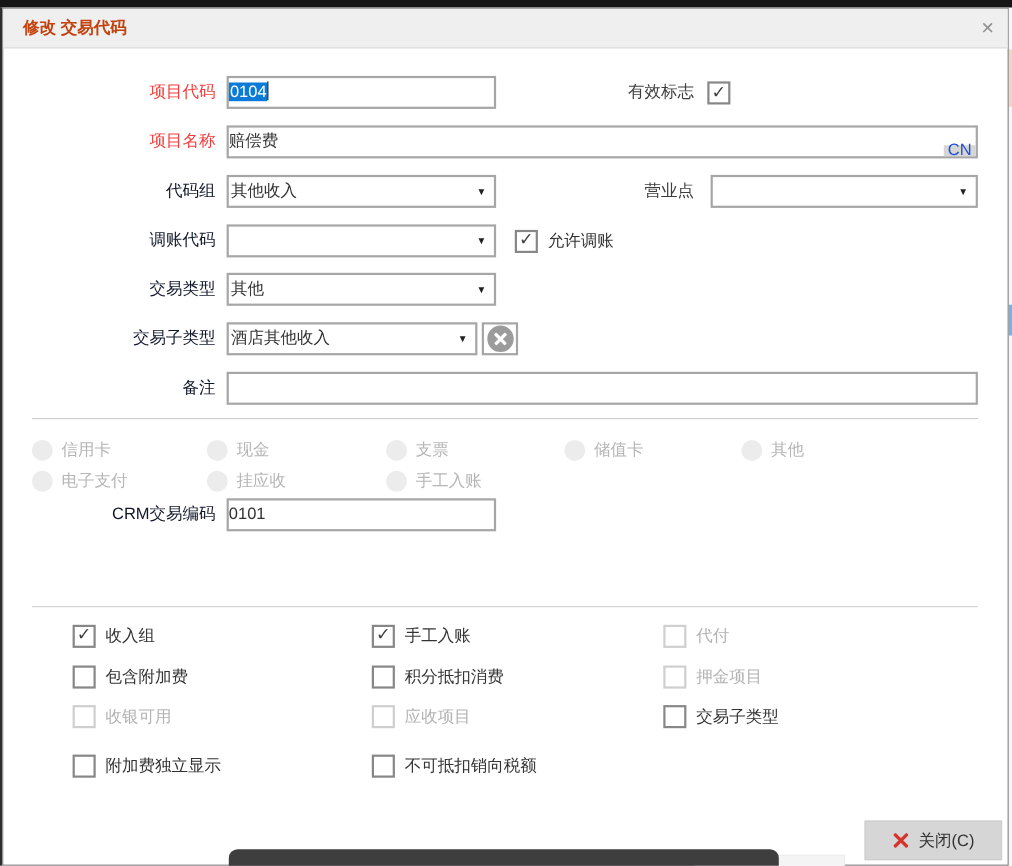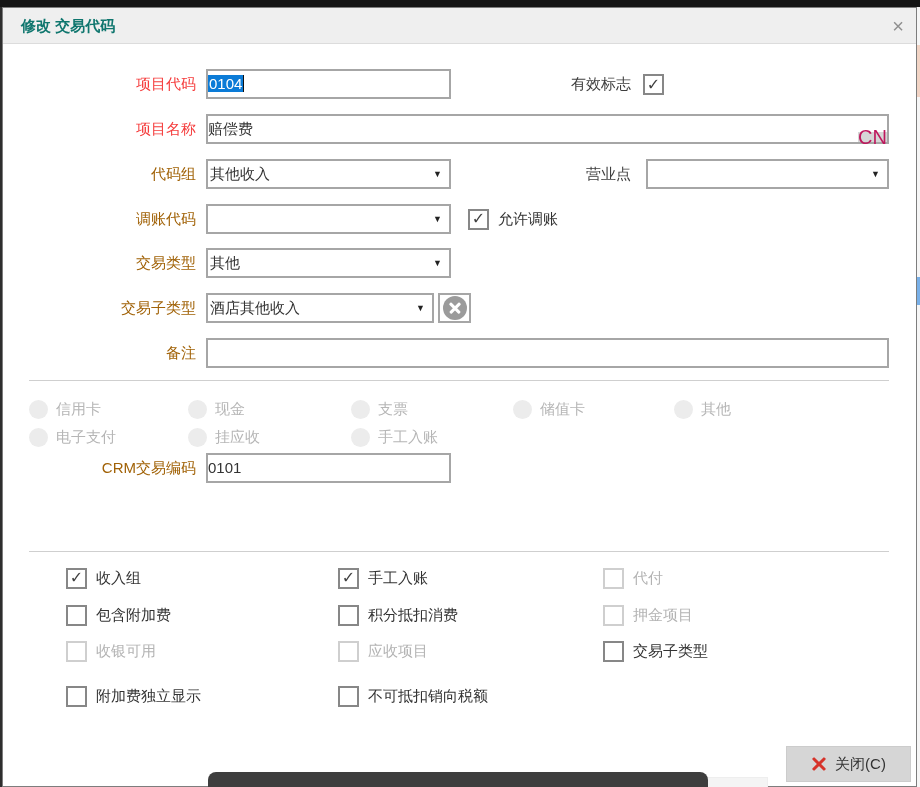--- a/index.html
+++ b/index.html
@@ -13,44 +13,44 @@
   #right-strip { left:917px; top:7px; width:3px; height:780px; background:#f6f6f6; z-index:5; }
   #right-strip .seg-pink { left:0; top:38px; width:3px; height:52px; background:#f2d4c5; }
   #right-strip .seg-blue { left:0; top:270px; width:3px; height:28px; background:#79b0e8; }
 
   
   #dialog { left:2px; top:7px; width:915px; height:780px; background:#ffffff;
     border:1px solid #7d7d7d; z-index:10; }
   #titlebar { left:0; top:0; width:100%; height:36px; background:#efefef;
     border-bottom:1px solid #dcdcdc; }
   #title { left:18px; top:0; height:36px; line-height:36px; font-size:15px;
-    font-weight:bold; color:#0f766e; }
+    font-weight:bold; color:#c2410c; }
   #titlebar-close { right:6px; top:6px; width:24px; height:24px; text-align:center;
     line-height:24px; font-size:20px; color:#8f8f8f; cursor:pointer; }
 
   .flabel { width:193px; text-align:right; height:30px; line-height:30px;
-    font-size:15px; color:#a16207; white-space:nowrap; }
+    font-size:15px; color:#0f172a; white-space:nowrap; }
   .flabel.red { color:#f53c3c; }
   .flabel2 { left:538px; width:90px; text-align:right; height:30px; line-height:30px;
     font-size:15px; color:#3d3d3d; white-space:nowrap; }
 
   .tinput { height:30px; background:#fff; border:2px solid #a6a6a6;
     font-size:15px; color:#333; line-height:26px; }
   .sel { height:30px; background:#fff; border:2px solid #a6a6a6; font-size:15px;
     color:#333; line-height:26px; padding-left:2px; cursor:default; }
   .sel .arrow { position:absolute; right:7px; top:0; height:26px; line-height:26px;
     font-size:9px; color:#222; }
 
   .selection { background:#0b7bd7; color:#fff; padding:0 1px; }
   .caret { display:inline-block; width:1px; height:17px; background:#111;
     vertical-align:-3px; }
 
   .cn-btn { position:absolute; right:0; top:16px; bottom:0; width:29px; background:#d6d6d6;
-    display:flex; align-items:center; justify-content:center; font-size:20px;
-    color:#be185d; cursor:pointer; }
+    display:flex; align-items:center; justify-content:center; font-size:15px;
+    color:#1d4ed8; cursor:pointer; }
 
   .cbox { width:21px; height:21px; border:2px solid #878787; background:#fff;
     display:flex; align-items:center; justify-content:center; flex:none; }
   .cbox .ck { font-size:16px; font-weight:bold; color:#3f3f3f; font-style:normal;
     line-height:1; }
   .cb-item { display:flex; align-items:center; gap:9px; height:22px; }
   .cb-item .cblabel { font-size:15px; color:#333; white-space:nowrap; }
   .cb-item.disabled .cbox { border-color:#cfcfcf; }
   .cb-item.disabled .cblabel { color:#b3b3b3; }
 

